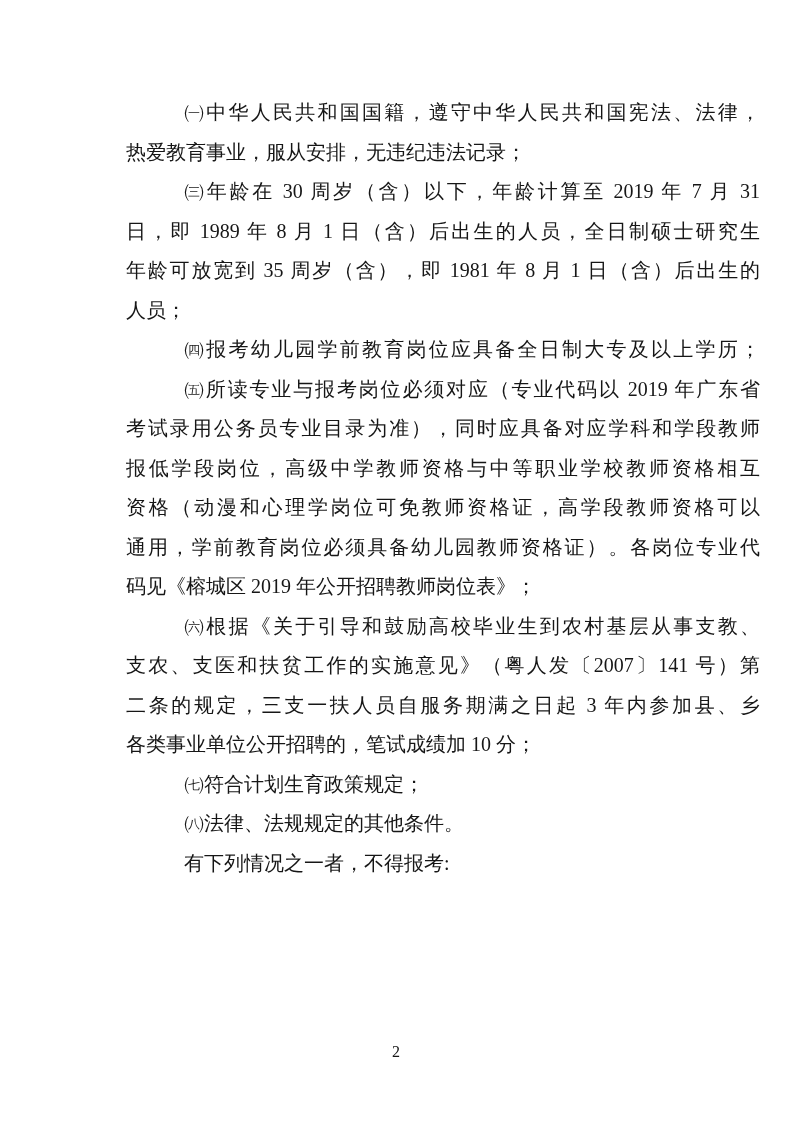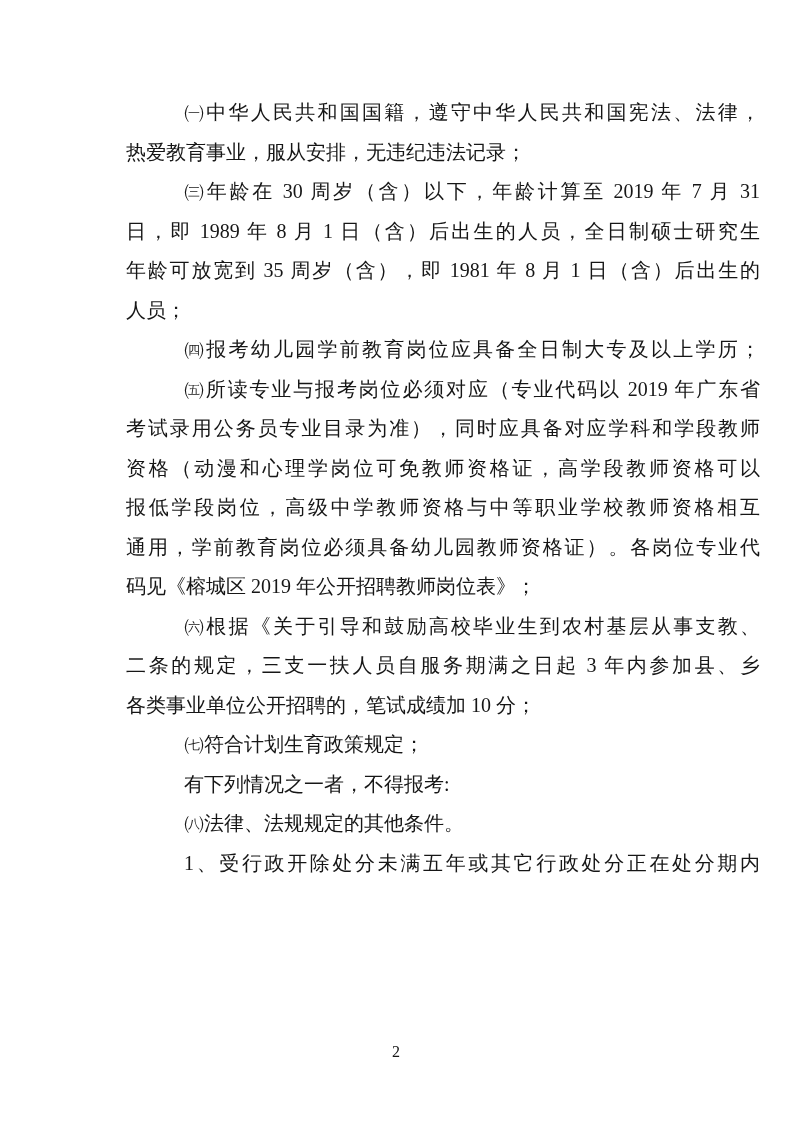--- a/index.html
+++ b/index.html
@@ -46,26 +46,26 @@
   <div class="body-text" id="body-text">
       <div class="line indent full">㈠中华人民共和国国籍，遵守中华人民共和国宪法、法律，</div>
       <div class="line">热爱教育事业，服从安排，无违纪违法记录；</div>
       <div class="line indent full">㈢年龄在 30 周岁（含）以下，年龄计算至 2019 年 7 月 31</div>
       <div class="line full">日，即 1989 年 8 月 1 日（含）后出生的人员，全日制硕士研究生</div>
       <div class="line full">年龄可放宽到 35 周岁（含），即 1981 年 8 月 1 日（含）后出生的</div>
       <div class="line">人员；</div>
       <div class="line indent full">㈣报考幼儿园学前教育岗位应具备全日制大专及以上学历；</div>
       <div class="line indent full">㈤所读专业与报考岗位必须对应（专业代码以 2019 年广东省</div>
       <div class="line full">考试录用公务员专业目录为准），同时应具备对应学科和学段教师</div>
+      <div class="line full">报低学段岗位，高级中学教师资格与中等职业学校教师资格相互</div>
       <div class="line full">资格（动漫和心理学岗位可免教师资格证，高学段教师资格可以</div>
-      <div class="line full">报低学段岗位，高级中学教师资格与中等职业学校教师资格相互</div>
       <div class="line full">通用，学前教育岗位必须具备幼儿园教师资格证）。各岗位专业代</div>
       <div class="line">码见《榕城区 2019 年公开招聘教师岗位表》；</div>
       <div class="line indent full">㈥根据《关于引导和鼓励高校毕业生到农村基层从事支教、</div>
+      <div class="line full">支农、支医和扶贫工作的实施意见》（粤人发〔2007〕141 号）第</div>
       <div class="line full">二条的规定，三支一扶人员自服务期满之日起 3 年内参加县、乡</div>
       <div class="line">各类事业单位公开招聘的，笔试成绩加 10 分；</div>
       <div class="line indent">㈦符合计划生育政策规定；</div>
+      <div class="line indent">㈧法律、法规规定的其他条件。</div>
       <div class="line indent">有下列情况之一者，不得报考:</div>
-      <div class="line indent">㈧法律、法规规定的其他条件。</div>
-      <div class="line indent full">1、受行政开除处分未满五年或其它行政处分正在处分期内</div>
     </div>
   <div class="page-number">2</div>
 </div>
 
 </body></html>

